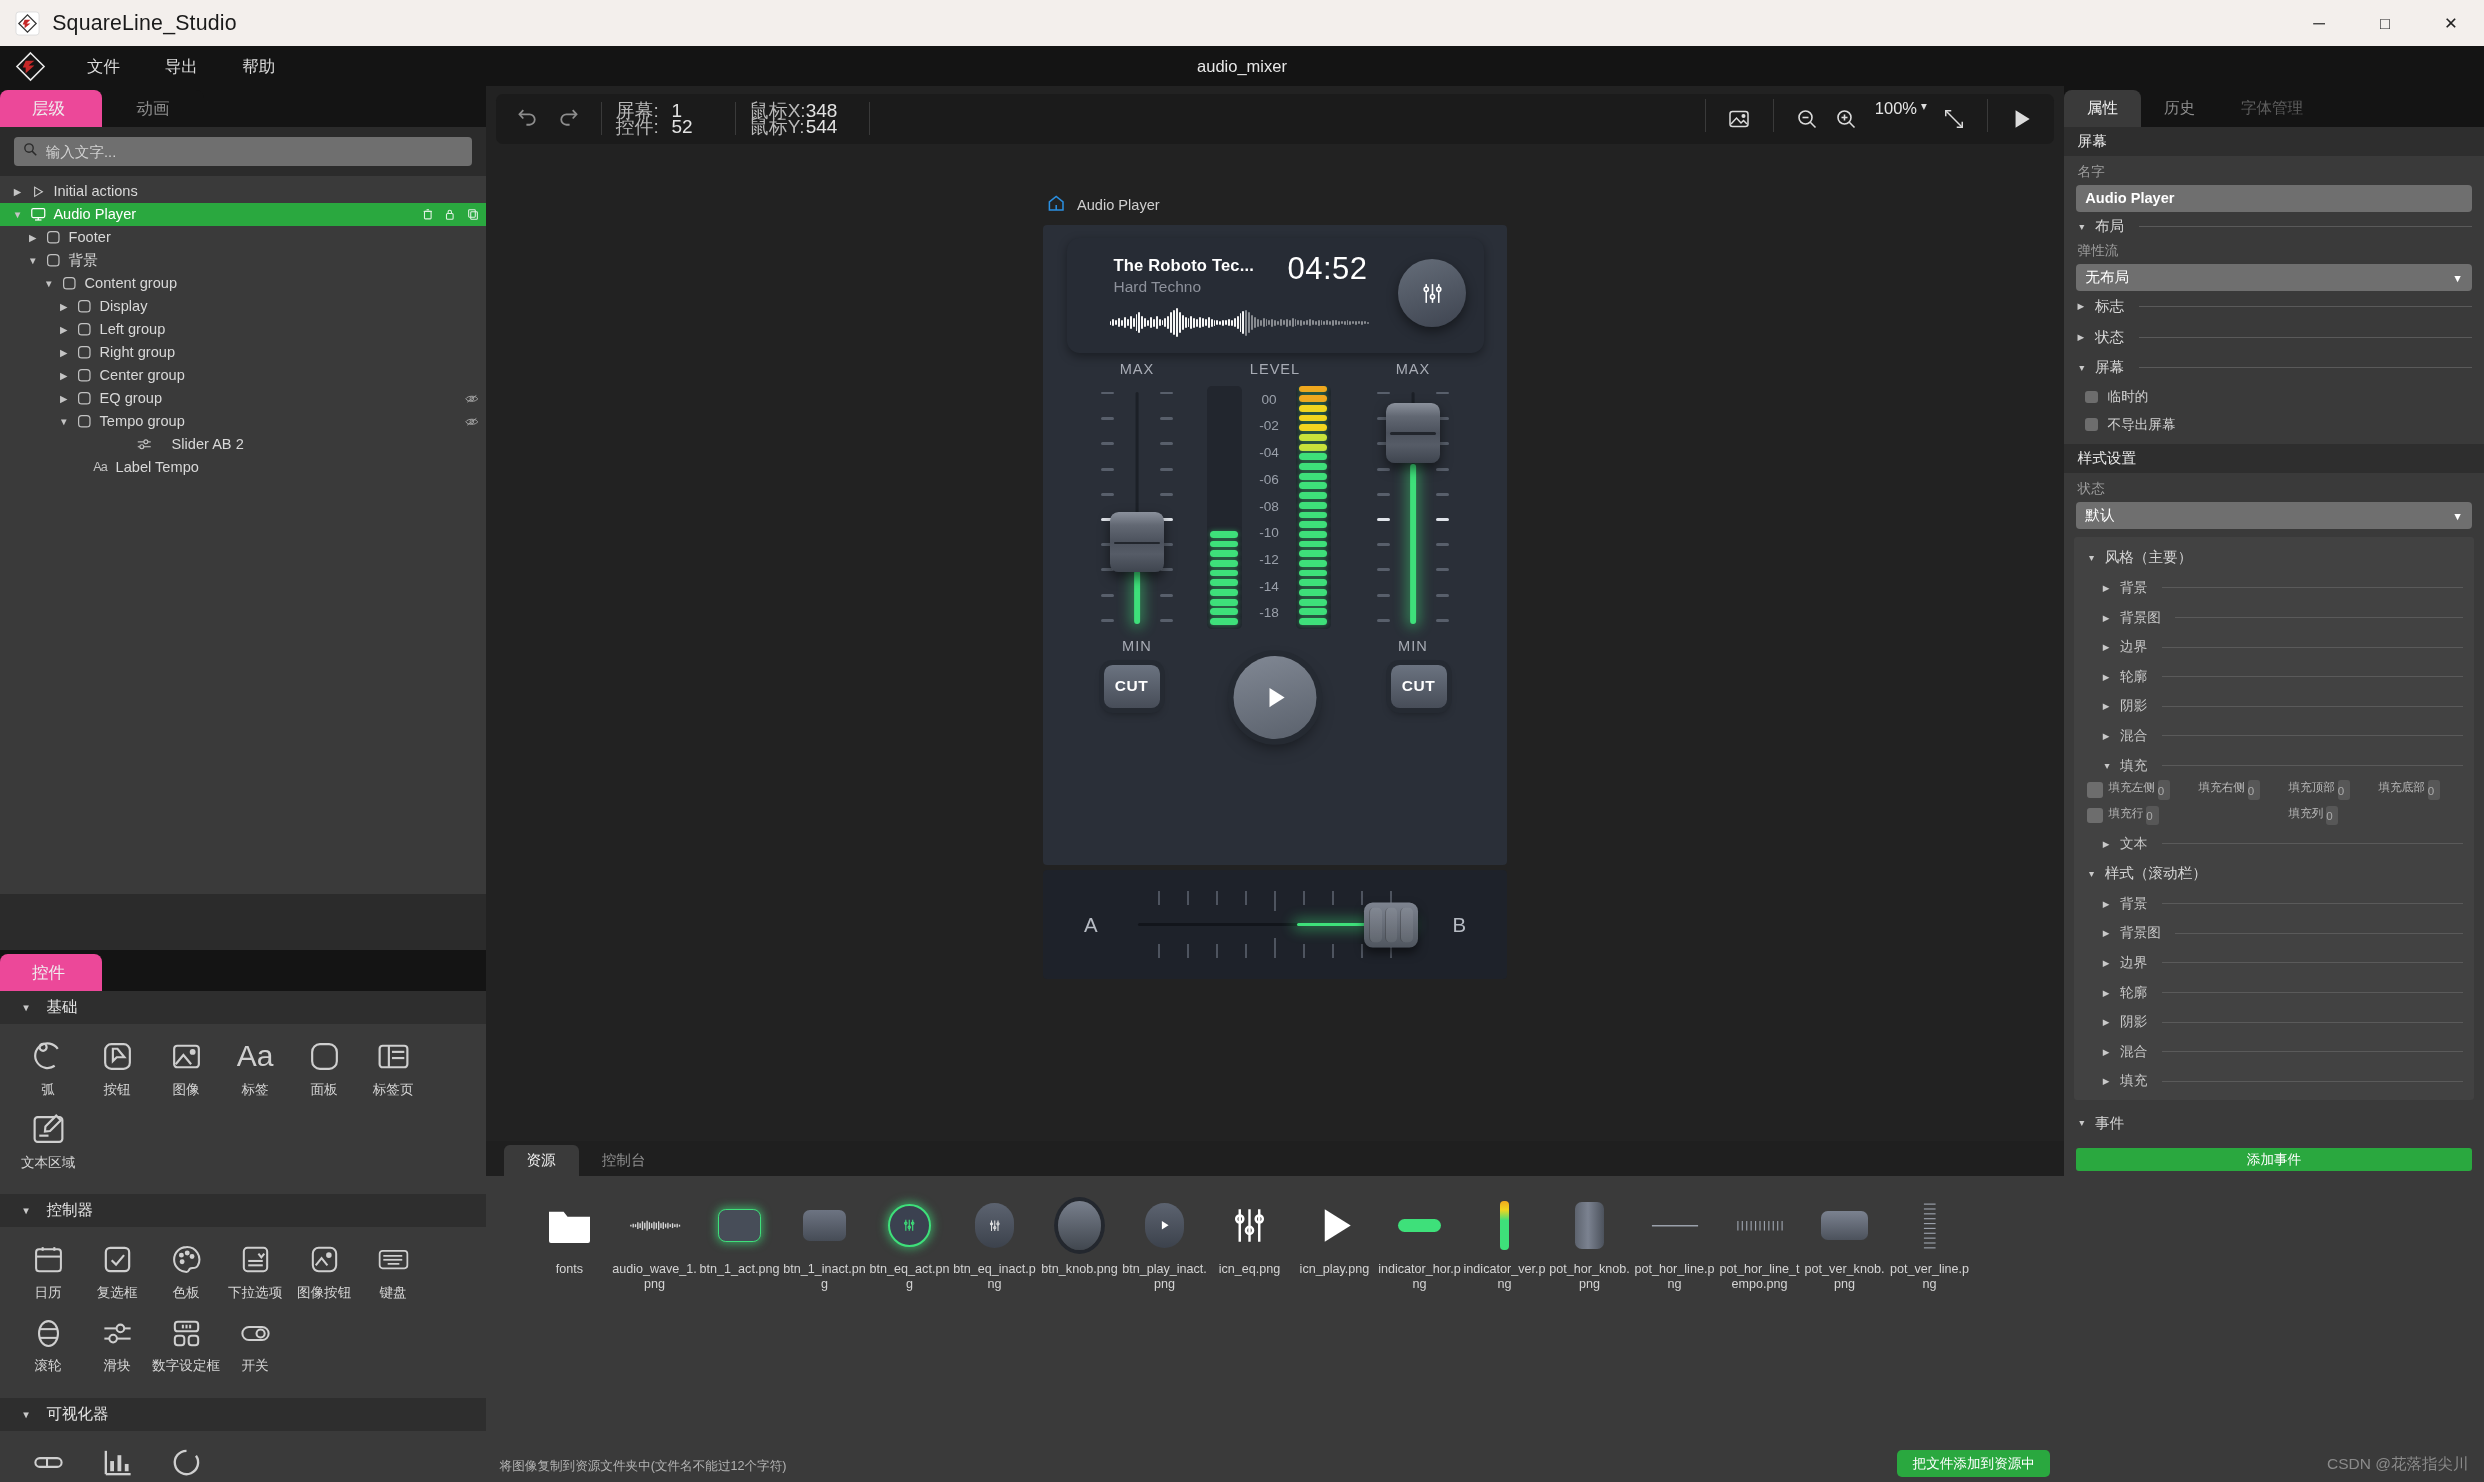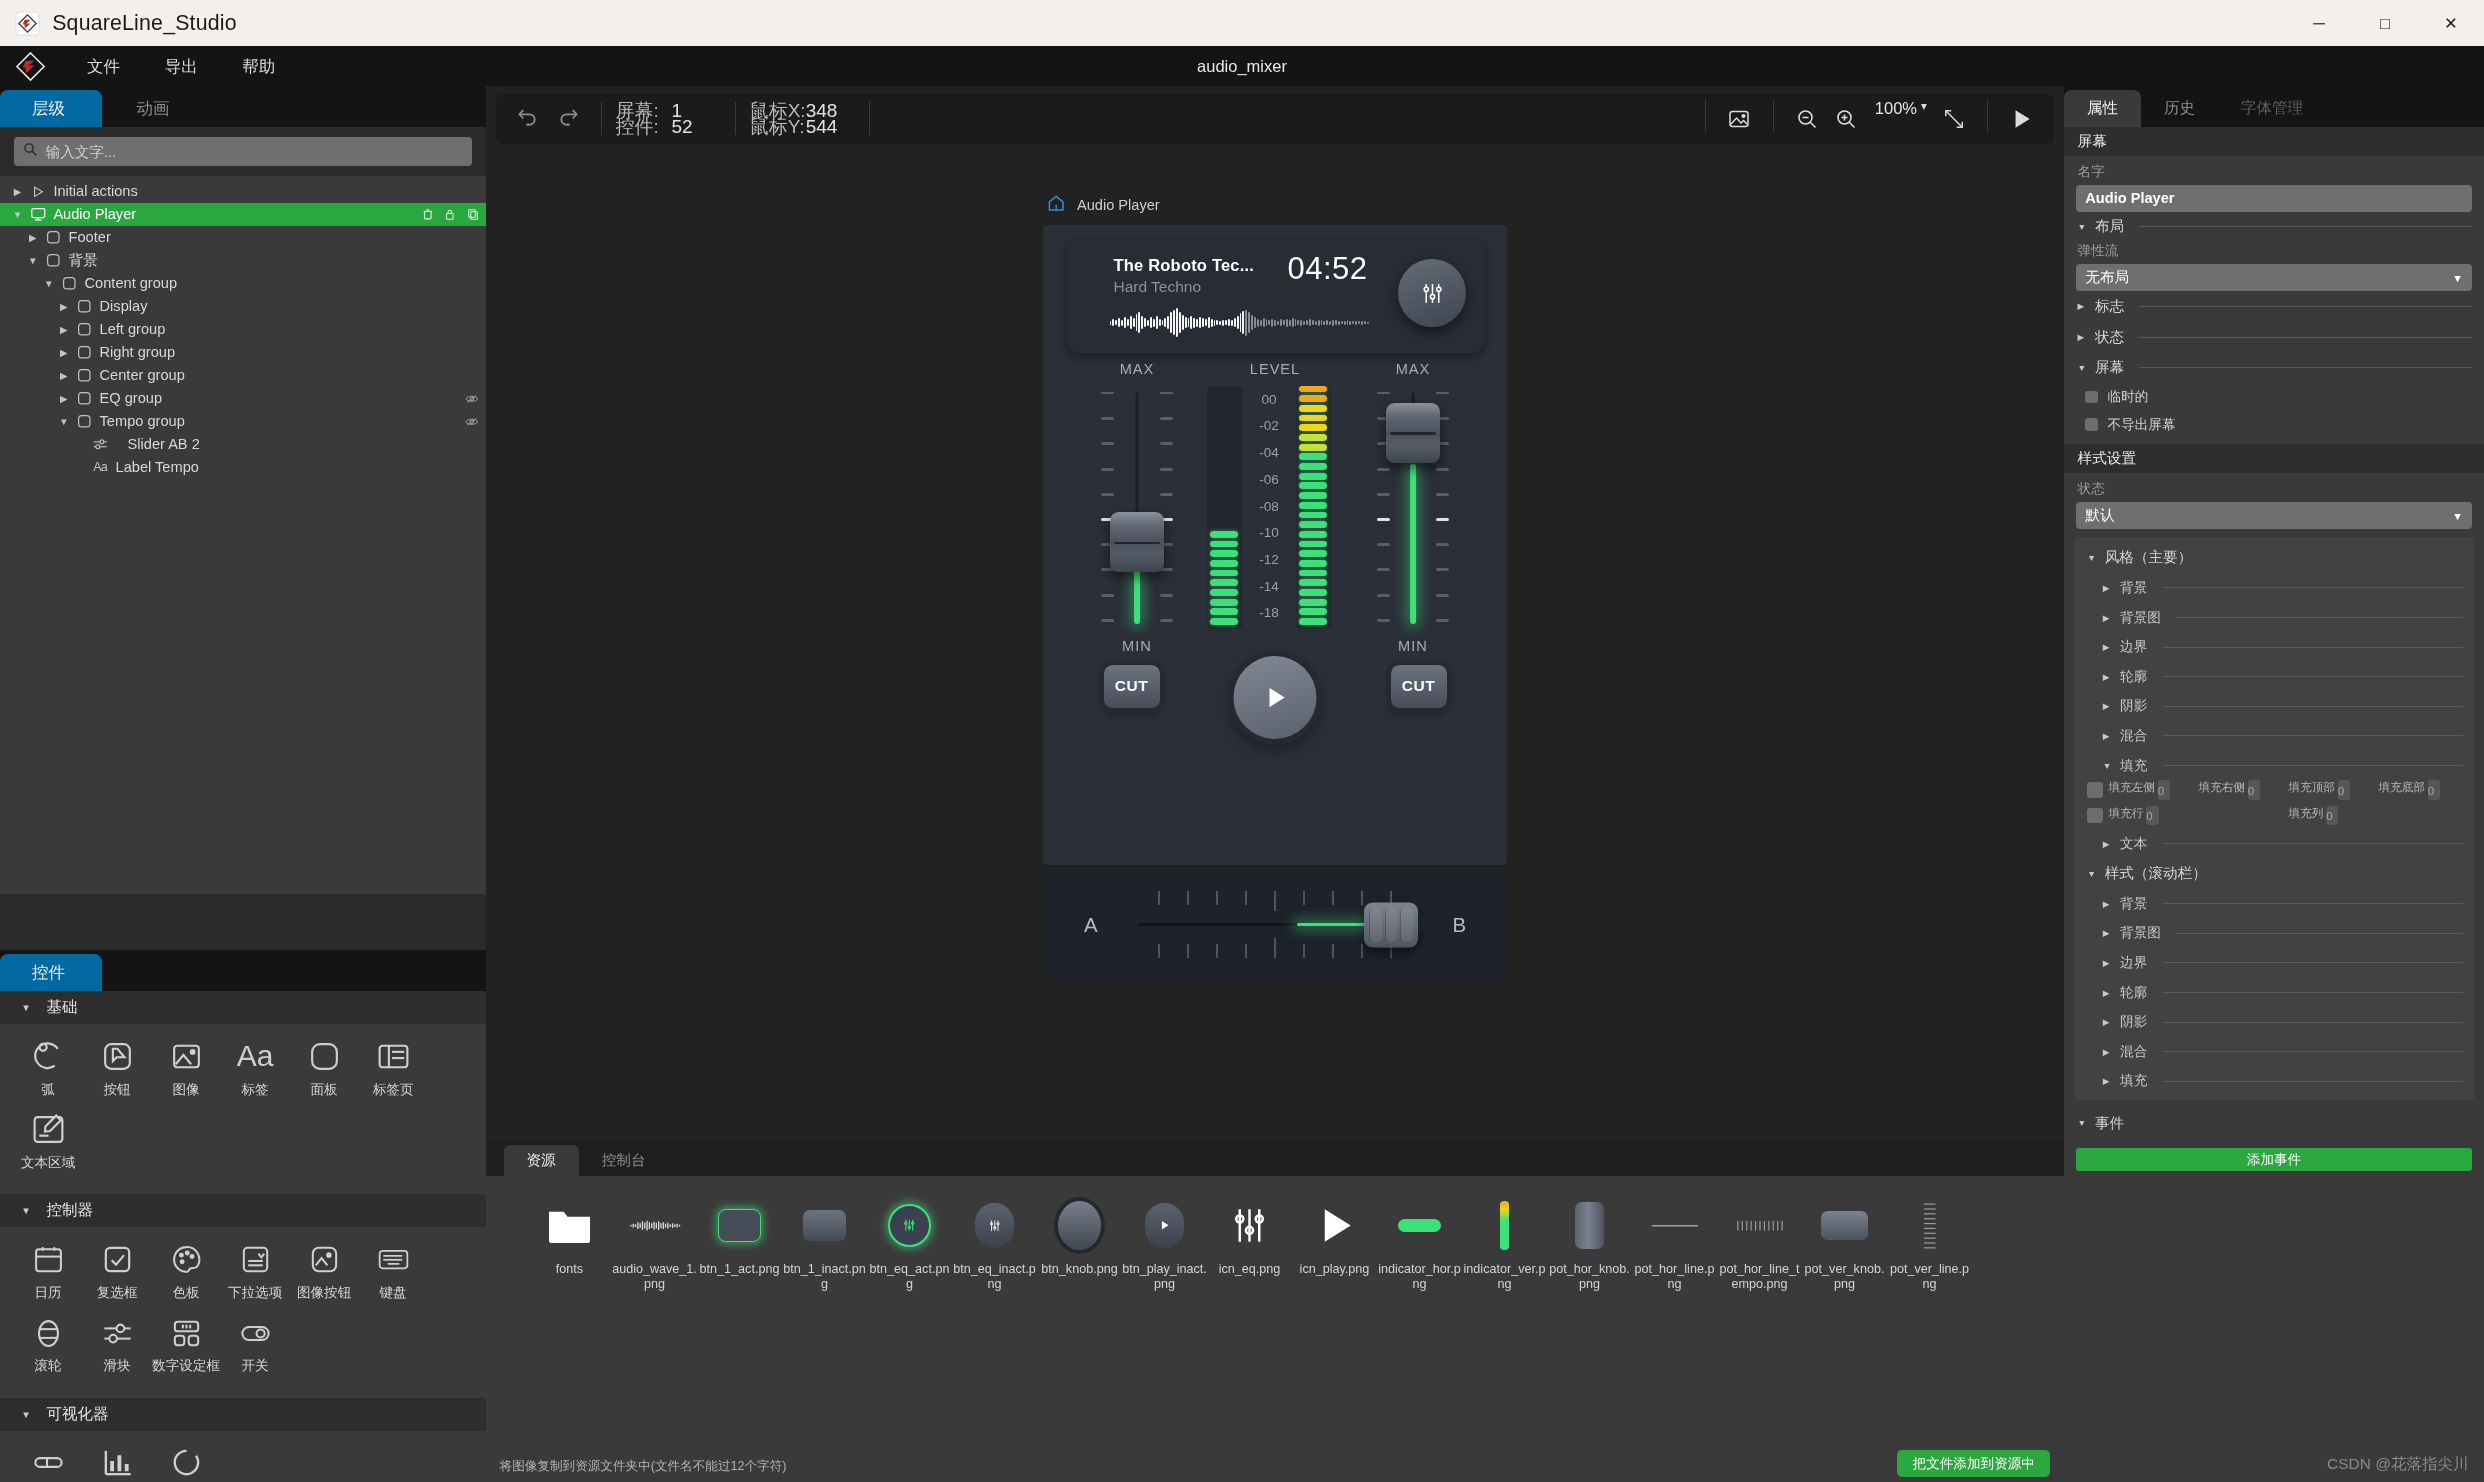--- a/index.html
+++ b/index.html
@@ -37,21 +37,21 @@
     color:#e8e8e8; font-size:16.5px; pointer-events:none;
   }
 
   
   .left-panel { position:absolute; left:0; top:86px; width:486px; height:1396px; background:#2b2b2b; }
   .tabstrip { height:41px; background:#141414; display:flex; align-items:flex-end; }
   .tab {
     height:37px; min-width:102px; padding:0 25px; display:flex; align-items:center; justify-content:center;
     color:#8d8d8d; font-size:16.5px; border-radius:7.8px 7.8px 0 0; background:#141414;
   }
-  .tab.active { background:#0369a1; color:#efefef;padding-left:20px; }
+  .tab.active { background:#ec4899; color:#efefef;padding-left:20px; }
   .search-wrap { height:49px; background:#2b2b2b; display:flex; align-items:center; padding:0 13.6px; }
   .search-box {
     flex:1; height:29px; background:#6f6f6f; border-radius:3.9px;
     display:flex; align-items:center; padding:0 9.7px; gap:7.8px;
   }
   .search-box input {
     flex:1; background:transparent; border:none; outline:none;
     color:#e6e6e6; font-size:14.6px; font-family:inherit;
   }
   .search-box input::placeholder { color:#d2d2d2; }
@@ -410,21 +410,21 @@
         <span class="row-actions">
           <span>
             <svg width="13.6" height="11.6" viewBox="0 0 18 14" fill="none" stroke="#b5b5b5" stroke-width="1.3">
               <path d="M1 7 C4 2.5 14 2.5 17 7 C14 11.5 4 11.5 1 7 Z"></path>
               <circle cx="9" cy="7" r="2.4"></circle>
               <line x1="3" y1="11.5" x2="15" y2="2.5"></line>
             </svg>
           </span>
         </span>
       </div>
-      <div class="tree-row" style="padding-left: 58px; gap: 12px;">
+      <div class="tree-row" style="padding-left: 102px; gap: 12px;">
         <span class="tw"></span>
         <span class="ticon">
           <svg width="16.5" height="14.6" viewBox="0 0 20 18" fill="none" stroke="#c2c2c2" stroke-width="1.4">
             <line x1="2" y1="6" x2="18" y2="6"></line>
             <circle cx="12" cy="6" r="2.4" fill="#3a3a3a"></circle>
             <line x1="2" y1="12" x2="18" y2="12"></line>
             <circle cx="7" cy="12" r="2.4" fill="#3a3a3a"></circle>
           </svg>
         </span>
         <span class="tlabel">Slider AB 2</span>

